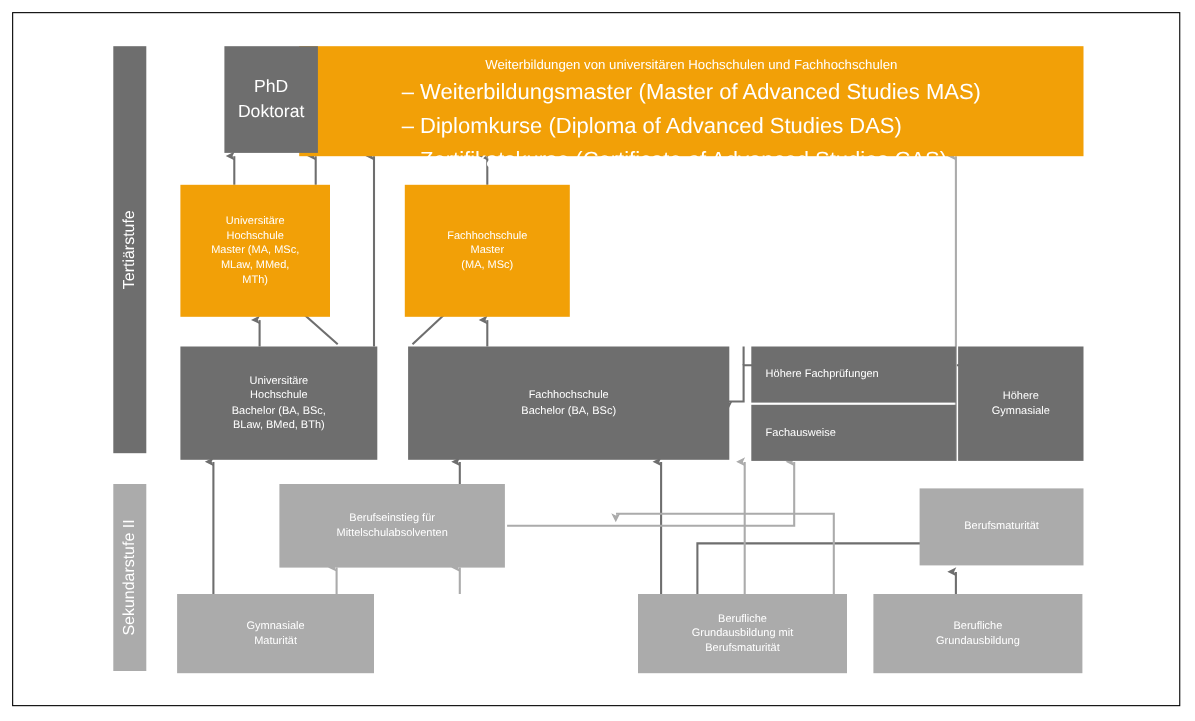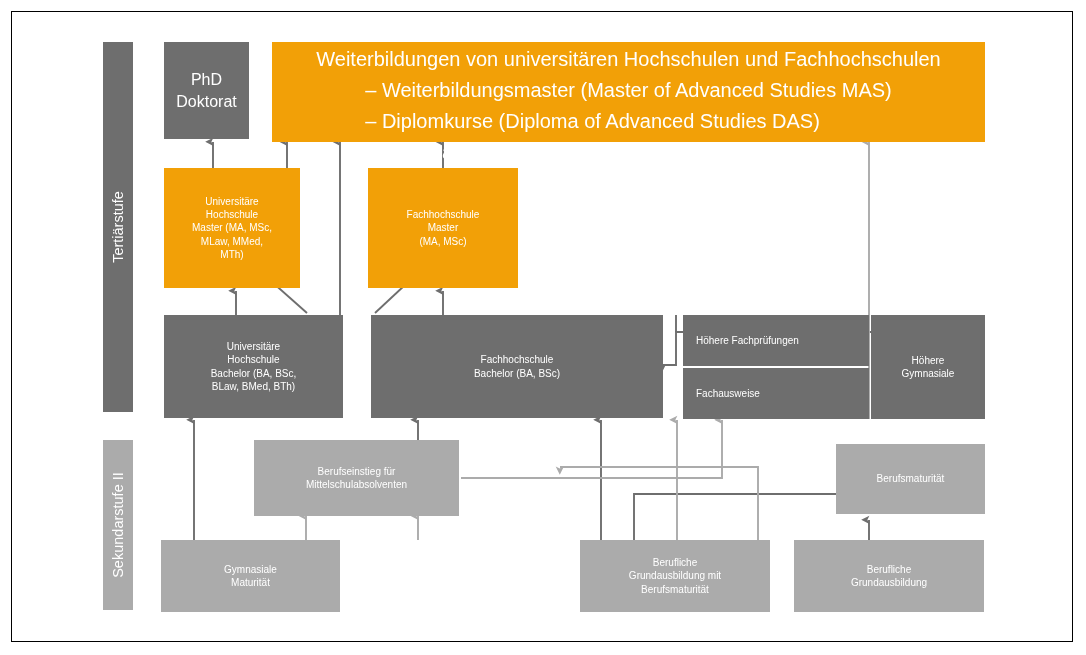--- a/index.html
+++ b/index.html
@@ -61,23 +61,23 @@
     white-space: nowrap;
   }
   .rail span {
     transform: rotate(-90deg);
     display: block;
   }
   .rail.dark  { background: #6E6E6E; }
   .rail.light { background: #ABABAB; }
 
   .fs15 { font-size: 10px; }
-  .fs16 { font-size: 16px; }
+  .fs16 { font-size: 16px; margin-left: 40px; }
   .fs14 { font-size: 14.5px; }
-  .hdr-title { font-size: 20px; margin-top: 28px; }
+  .hdr-title { font-size: 12px; margin-top: 28px; }
   .hdr-wrap {
     display: flex;
     flex-direction: column;
     align-items: center;
     justify-content: center;
     line-height: 1.55;
   }
   .hdr-list {
     display: flex;
     flex-direction: column;

